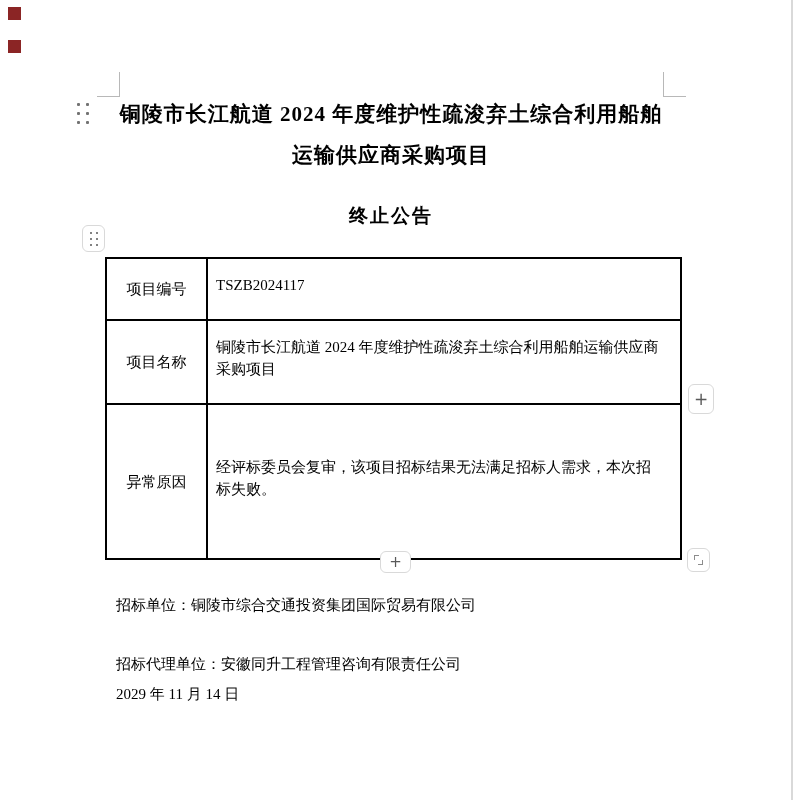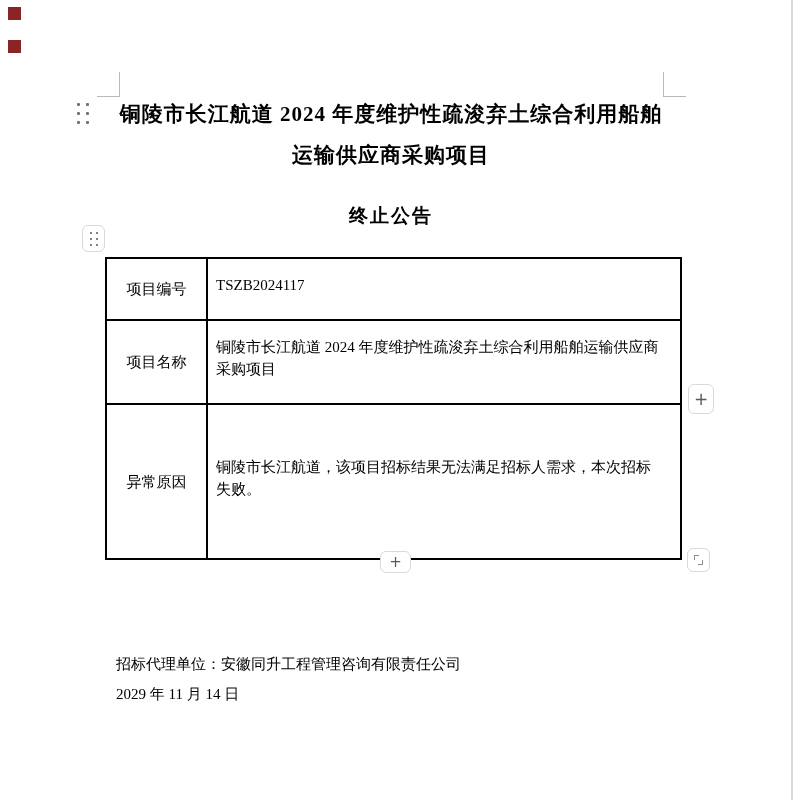--- a/index.html
+++ b/index.html
@@ -96,36 +96,37 @@
         <tr style="height:62px;">
       <td class="cell-label">项目编号</td>
       <td class="cell-value">TSZB2024117</td>
     </tr>
     <tr style="height:84px;">
       <td class="cell-label">项目名称</td>
       <td class="cell-value">铜陵市长江航道 2024 年度维护性疏浚弃土综合利用船舶运输供应商采购项目</td>
     </tr>
     <tr style="height:155px;">
       <td class="cell-label">异常原因</td>
-      <td class="cell-value">铜陵市长江航道，该项目招标结果无法满足招标人需求，本次招标失败。</td>
+      <td class="cell-value">经评标委员会复审，该项目招标结果无法满足招标人需求，本次招标失败。</td>
     </tr>
   </tbody>
     </table>
 
   <div class="abs icon-btn plus-btn-right" style="left:688px;top:384px;">
     <span>+</span>
   </div>
 
   <div class="abs icon-btn plus-btn-bottom" style="left:380px;top:551px;">
     <span>+</span>
   </div>
 
   <div class="abs icon-btn expand-btn" style="left:687px;top:548px;">
     <span class="c1"></span>
     <span class="c2"></span>
   </div>
 
+  <div class="abs footer-line" style="top:596px;">招标单位：铜陵市综合交通投资集团国际贸易有限公司</div>
   <div class="abs footer-line" style="top:655px;">招标代理单位：安徽同升工程管理咨询有限责任公司</div>
   <div class="abs footer-line" style="top:685px;">2029 年 11 月 14 日</div>
 
   <div class="abs right-line"></div>
 
 </div>
 
 </body></html>

